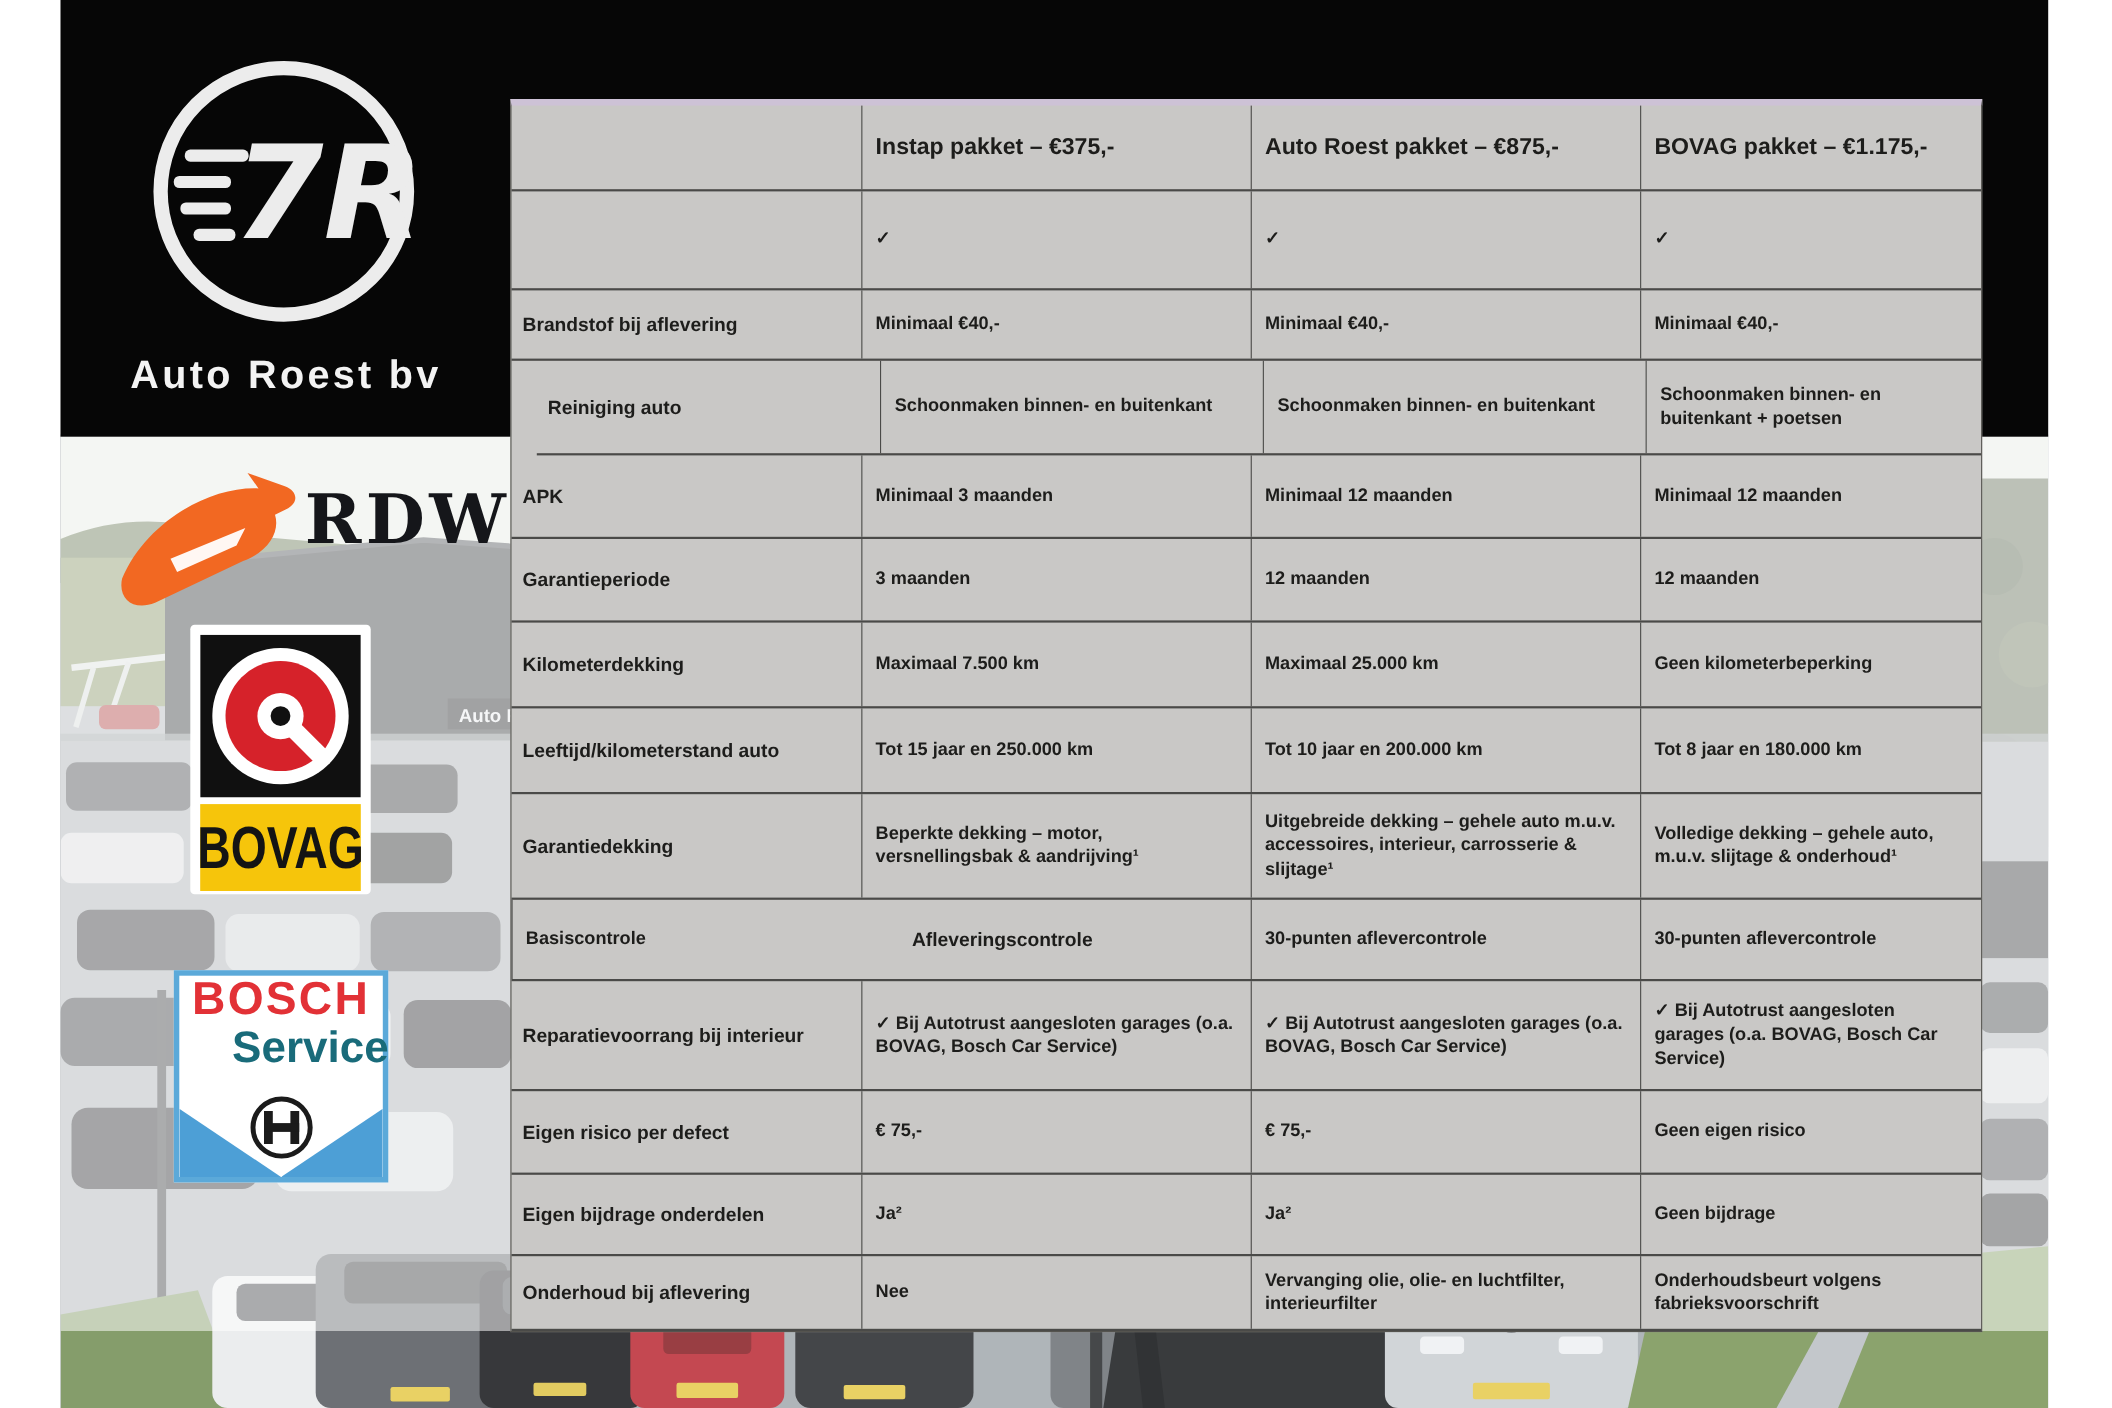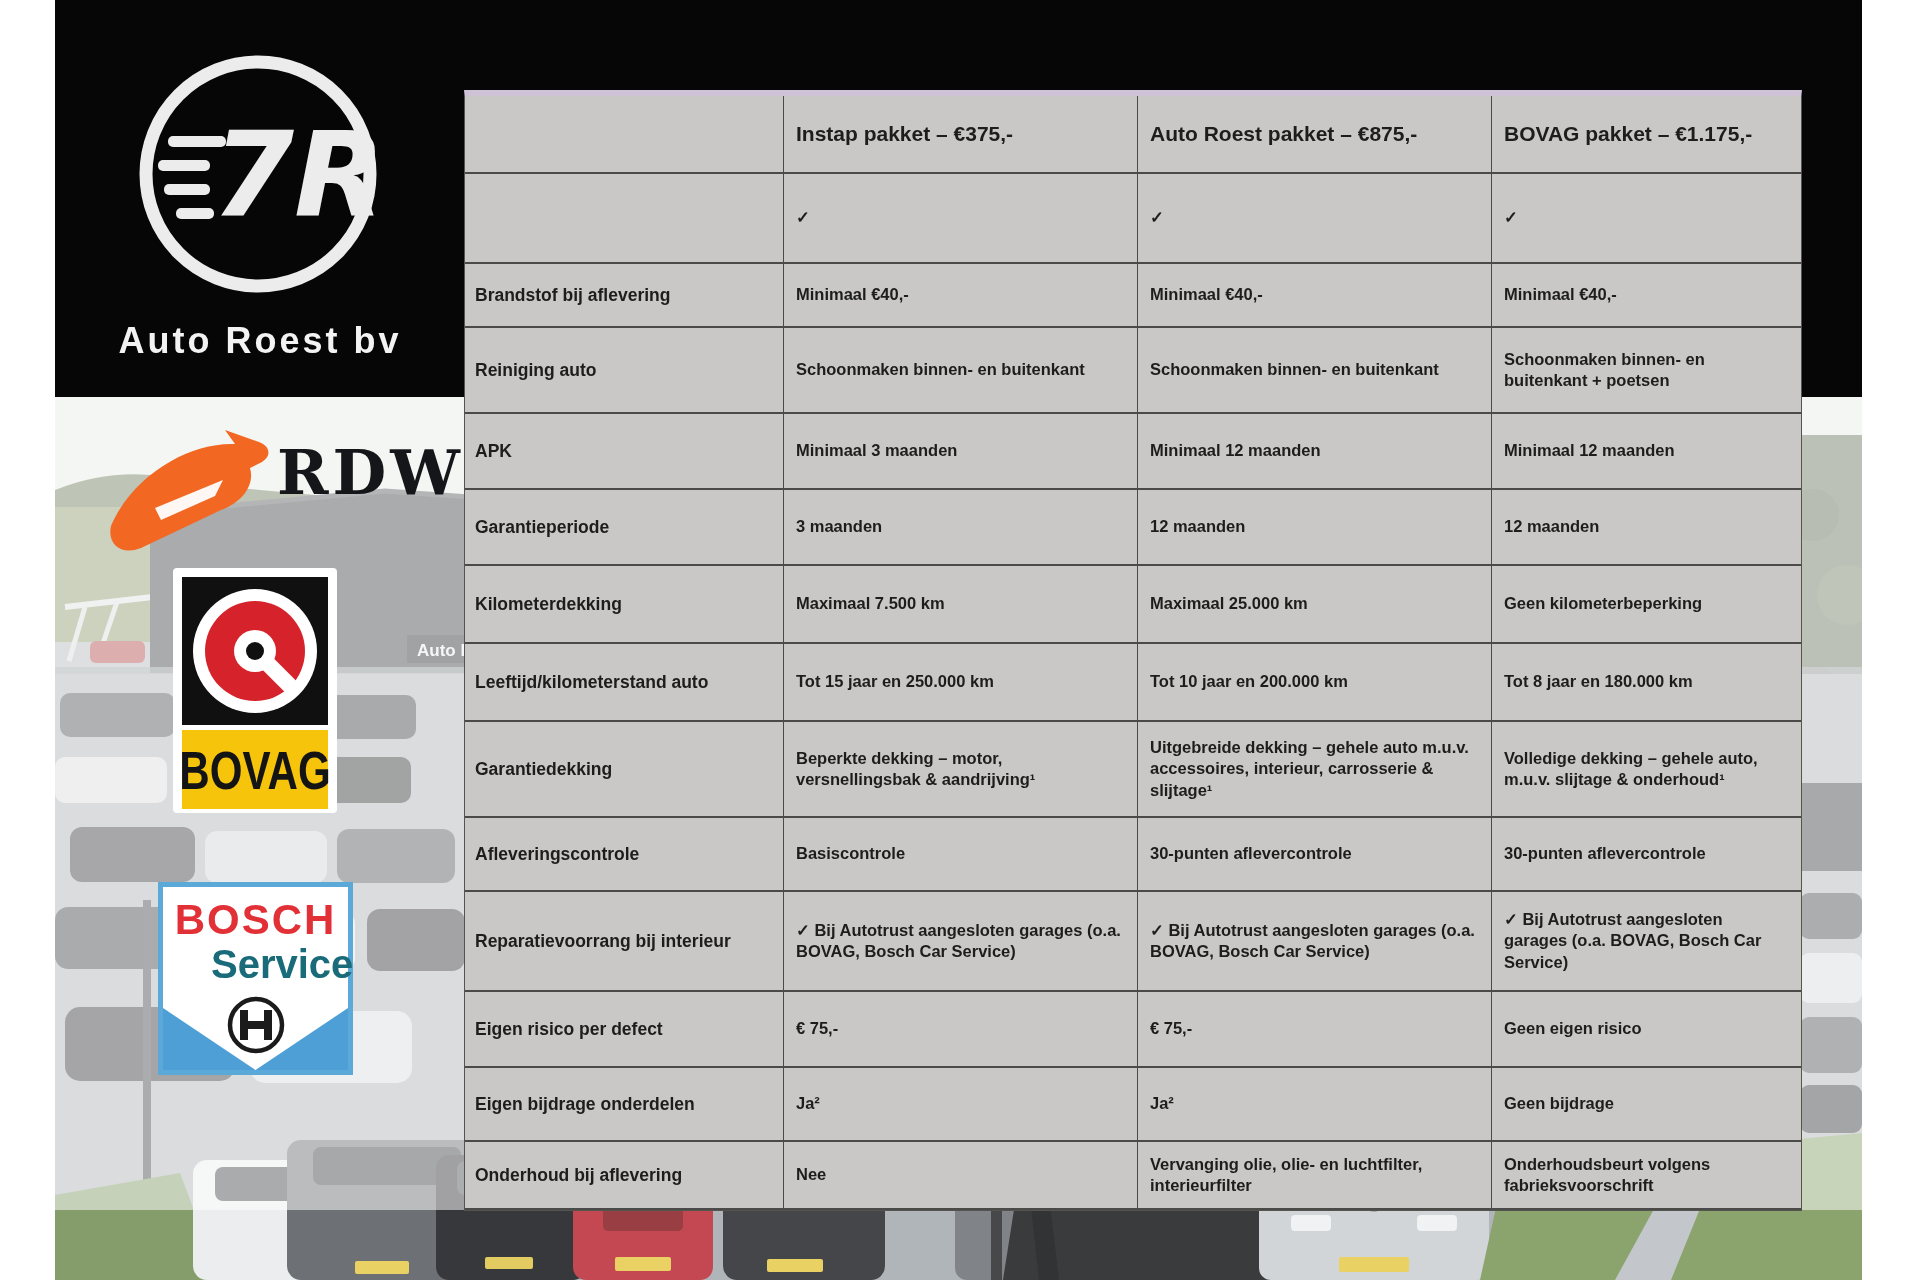--- a/index.html
+++ b/index.html
@@ -28,41 +28,41 @@
   
   .bovag{position:absolute;left:173px;top:568px;width:164px;height:245px;background:#ffffff;
          border-radius:4px;padding:9px;box-sizing:border-box;z-index:6;}
   .bovag-band{width:146px;height:79px;margin-top:1px;background:#f6c50b;display:flex;
               align-items:center;justify-content:center;}
   .bovag-word{font-size:54px;font-weight:800;color:#141414;transform:scaleX(0.78);letter-spacing:0;}
 
   
   .bosch{position:absolute;left:158px;top:882px;width:195px;height:193px;background:#ffffff;
          border:5px solid #5ba9d9;box-sizing:border-box;z-index:6;text-align:center;}
-  .bosch-word1{margin-top:12px;font-size:42px;line-height:1;font-weight:800;letter-spacing:2px;color:#e23136;}
+  .bosch-word1{margin-top:0;font-size:42px;line-height:1;font-weight:800;letter-spacing:2px;color:#e23136;}
   .bosch-word2{margin-top:3px;font-size:40px;line-height:1;font-weight:700;color:#196b7a;padding-left:48px;}
   .bosch-tri{position:absolute;bottom:0;width:50%;height:62px;background:#4d9fd6;}
   .bosch-tri.l{left:0;clip-path:polygon(0 0,100% 100%,0 100%);}
   .bosch-tri.r{right:0;clip-path:polygon(100% 0,100% 100%,0 100%);}
   .bosch-sym{position:absolute;left:50%;bottom:14px;transform:translateX(-50%);}
 
   
   .pkg-table{position:absolute;left:464px;top:90px;width:1336px;z-index:10;background:#c9c8c6;
              border:1px solid #55544f;border-top:6px solid #cdc2d6;box-sizing:content-box;}
   .tr{display:flex;border-bottom:2px solid #4a4a48;}
   .tr:last-child{border-bottom:none;}
   .td{display:flex;align-items:center;box-sizing:border-box;font-weight:bold;line-height:1.3;}
   .td.lbl{width:318px;padding:0 8px 0 10px;font-size:17.5px;}
   .td.val{width:354px;padding:0 16px 0 12px;border-left:1px solid #4a4a48;font-size:16.5px;}
   .td.val.last{width:310px;}
   .tr.head .td{font-size:21px;}
   .tr:nth-child(1){height:76px;}
   .tr:nth-child(2){height:88px;font-size:19px;}
   .tr:nth-child(3){height:62px;}
-  .tr:nth-child(4){height:84px;}
+  .tr:nth-child(4){height:84px;margin-left:23px;}
   .tr:nth-child(5){height:74px;}
   .tr:nth-child(6){height:74px;}
   .tr:nth-child(7){height:76px;}
   .tr:nth-child(8){height:76px;}
   .tr:nth-child(9){height:94px;}
   .tr:nth-child(10){height:72px;}
   .tr:nth-child(11){height:98px;}
   .tr:nth-child(12){height:74px;}
   .tr:nth-child(13){height:72px;}
   .tr:nth-child(14){height:66px;}
@@ -257,22 +257,22 @@
     <div class="td val">Tot 10 jaar en 200.000 km</div>
     <div class="td val last">Tot 8 jaar en 180.000 km</div>
   </div>
   <div class="tr">
     <div class="td lbl">Garantiedekking</div>
     <div class="td val">Beperkte dekking – motor, versnellingsbak &amp; aandrijving¹</div>
     <div class="td val">Uitgebreide dekking – gehele auto m.u.v. accessoires, interieur, carrosserie &amp; slijtage¹</div>
     <div class="td val last">Volledige dekking – gehele auto, m.u.v. slijtage &amp; onderhoud¹</div>
   </div>
   <div class="tr">
+    <div class="td val">Basiscontrole</div>
     <div class="td lbl">Afleveringscontrole</div>
-    <div class="td val">Basiscontrole</div>
     <div class="td val">30-punten aflevercontrole</div>
     <div class="td val last">30-punten aflevercontrole</div>
   </div>
   <div class="tr">
     <div class="td lbl">Reparatievoorrang bij interieur</div>
     <div class="td val">✓ Bij Autotrust aangesloten garages (o.a. BOVAG, Bosch Car Service)</div>
     <div class="td val">✓ Bij Autotrust aangesloten garages (o.a. BOVAG, Bosch Car Service)</div>
     <div class="td val last">✓ Bij Autotrust aangesloten garages (o.a. BOVAG, Bosch Car Service)</div>
   </div>
   <div class="tr">

